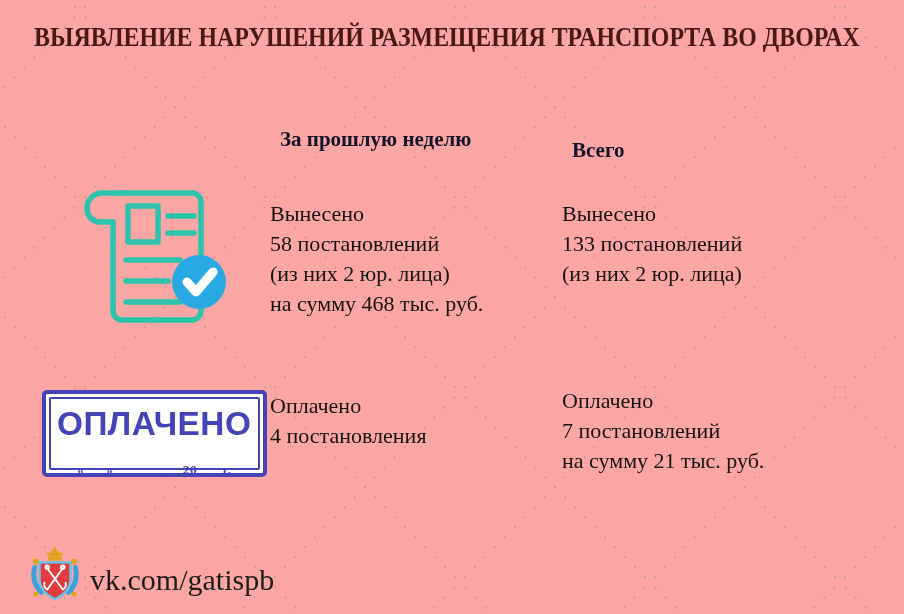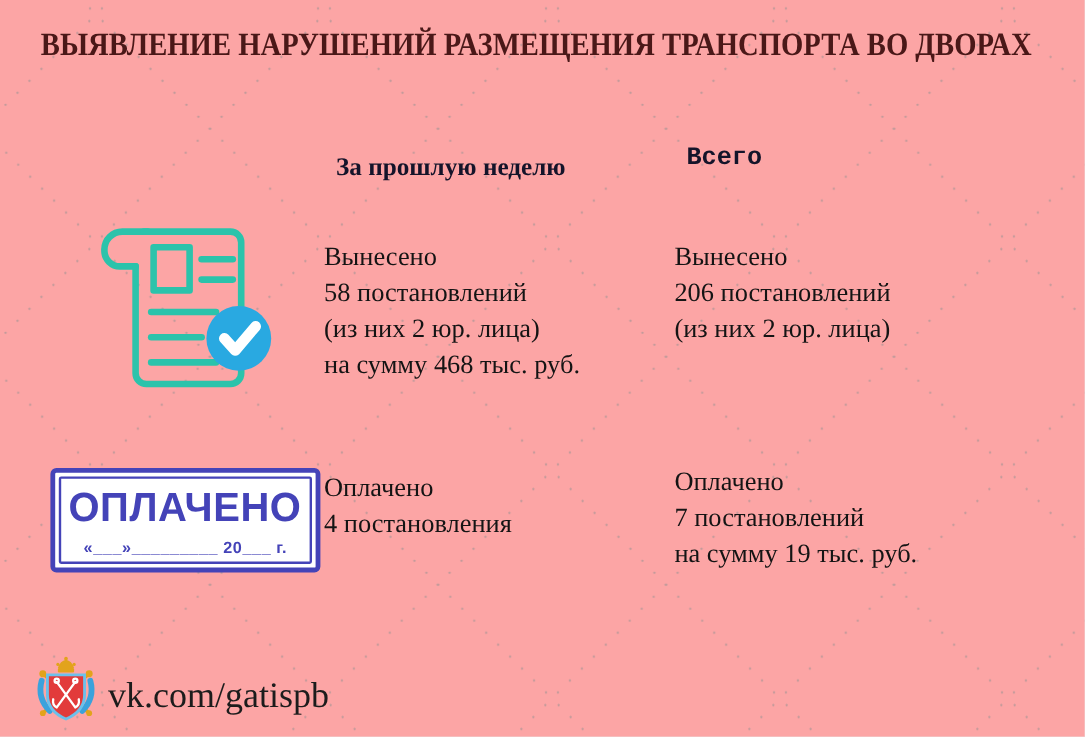--- a/index.html
+++ b/index.html
@@ -20,21 +20,21 @@
     letter-spacing:0px;white-space:nowrap;
     color:#4a1818;
     transform:scaleX(0.885);transform-origin:left center;
   }
 
   .col-header{
     font-size:21px;font-weight:700;color:#14142a;
     text-align:left;
   }
   .col-header.week{left:280px;top:127px;width:280px;}
-  .col-header.total{left:572px;top:121px;width:300px;font-family:Liberation Mono, monospace;}
+  .col-header.total{left:572px;top:138px;width:300px;}
 
   .stat-block{
     font-size:22px;color:#141414;text-align:left;line-height:30px;
   }
   .stat-block div{white-space:nowrap;}
   .blk-r1-week{left:270px;top:199px;width:300px;}
   .blk-r1-total{left:562px;top:199px;width:320px;}
   .blk-r2-week{left:270px;top:391px;width:300px;}
   .blk-r2-total{left:562px;top:386px;width:320px;}
 
@@ -51,23 +51,23 @@
     display:flex;flex-direction:column;align-items:center;justify-content:flex-start;
   }
   .stamp-label{
     font-family:"Liberation Sans", sans-serif;
     font-weight:700;font-size:34px;line-height:40px;
     color:#4443b8;letter-spacing:0.5px;margin-top:4px;
     transform:scaleX(0.98);
     white-space:nowrap;
   }
   .stamp-date{
-    font-family:Liberation Sans, sans-serif;
+    font-family:Liberation Serif, serif;
     font-weight:700;font-size:13.5px;color:#4443b8;
-    letter-spacing:0.5px;white-space:nowrap;margin-top:6px;
+    letter-spacing:0.5px;white-space:nowrap;margin-top:19px;
   }
 
   .footer-logo{left:26px;top:546px;width:58px;height:58px;}
   .footer-link{
     left:90px;top:563px;
     font-size:30px;color:#1c1c1c;white-space:nowrap;text-align:right;
   }
 </style>
 </head>
 <body>
@@ -111,40 +111,40 @@
 
   <div class="layer stat-block blk-r1-week">
     <div>Вынесено</div>
     <div>58 постановлений</div>
     <div>(из них 2 юр. лица)</div>
     <div>на сумму 468 тыс. руб.</div>
   </div>
 
   <div class="layer stat-block blk-r1-total">
     <div>Вынесено</div>
-    <div>206 постановлений</div>
+    <div>133 постановлений</div>
     <div>(из них 2 юр. лица)</div>
   </div>
 
   <div class="layer stamp">
     <div class="stamp-inner">
       <div class="stamp-label">ОПЛАЧЕНО</div>
       <div class="stamp-date">«___»_________ 20___ г.</div>
     </div>
   </div>
 
   <div class="layer stat-block blk-r2-week">
     <div>Оплачено</div>
     <div>4 постановления</div>
   </div>
 
   <div class="layer stat-block blk-r2-total">
     <div>Оплачено</div>
     <div>7 постановлений</div>
-    <div>на сумму 19 тыс. руб.</div>
+    <div>на сумму 21 тыс. руб.</div>
   </div>
 
   <svg class="layer footer-logo" viewBox="0 0 60 60" aria-hidden="true">
 
     <g stroke="#e2a31c" stroke-width="3" stroke-linecap="round">
       <path d="M10,16 L50,50"></path>
       <path d="M50,16 L10,50"></path>
     </g>
     <circle cx="10" cy="16" r="3" fill="#e2a31c"></circle>
     <circle cx="50" cy="16" r="3" fill="#e2a31c"></circle>

